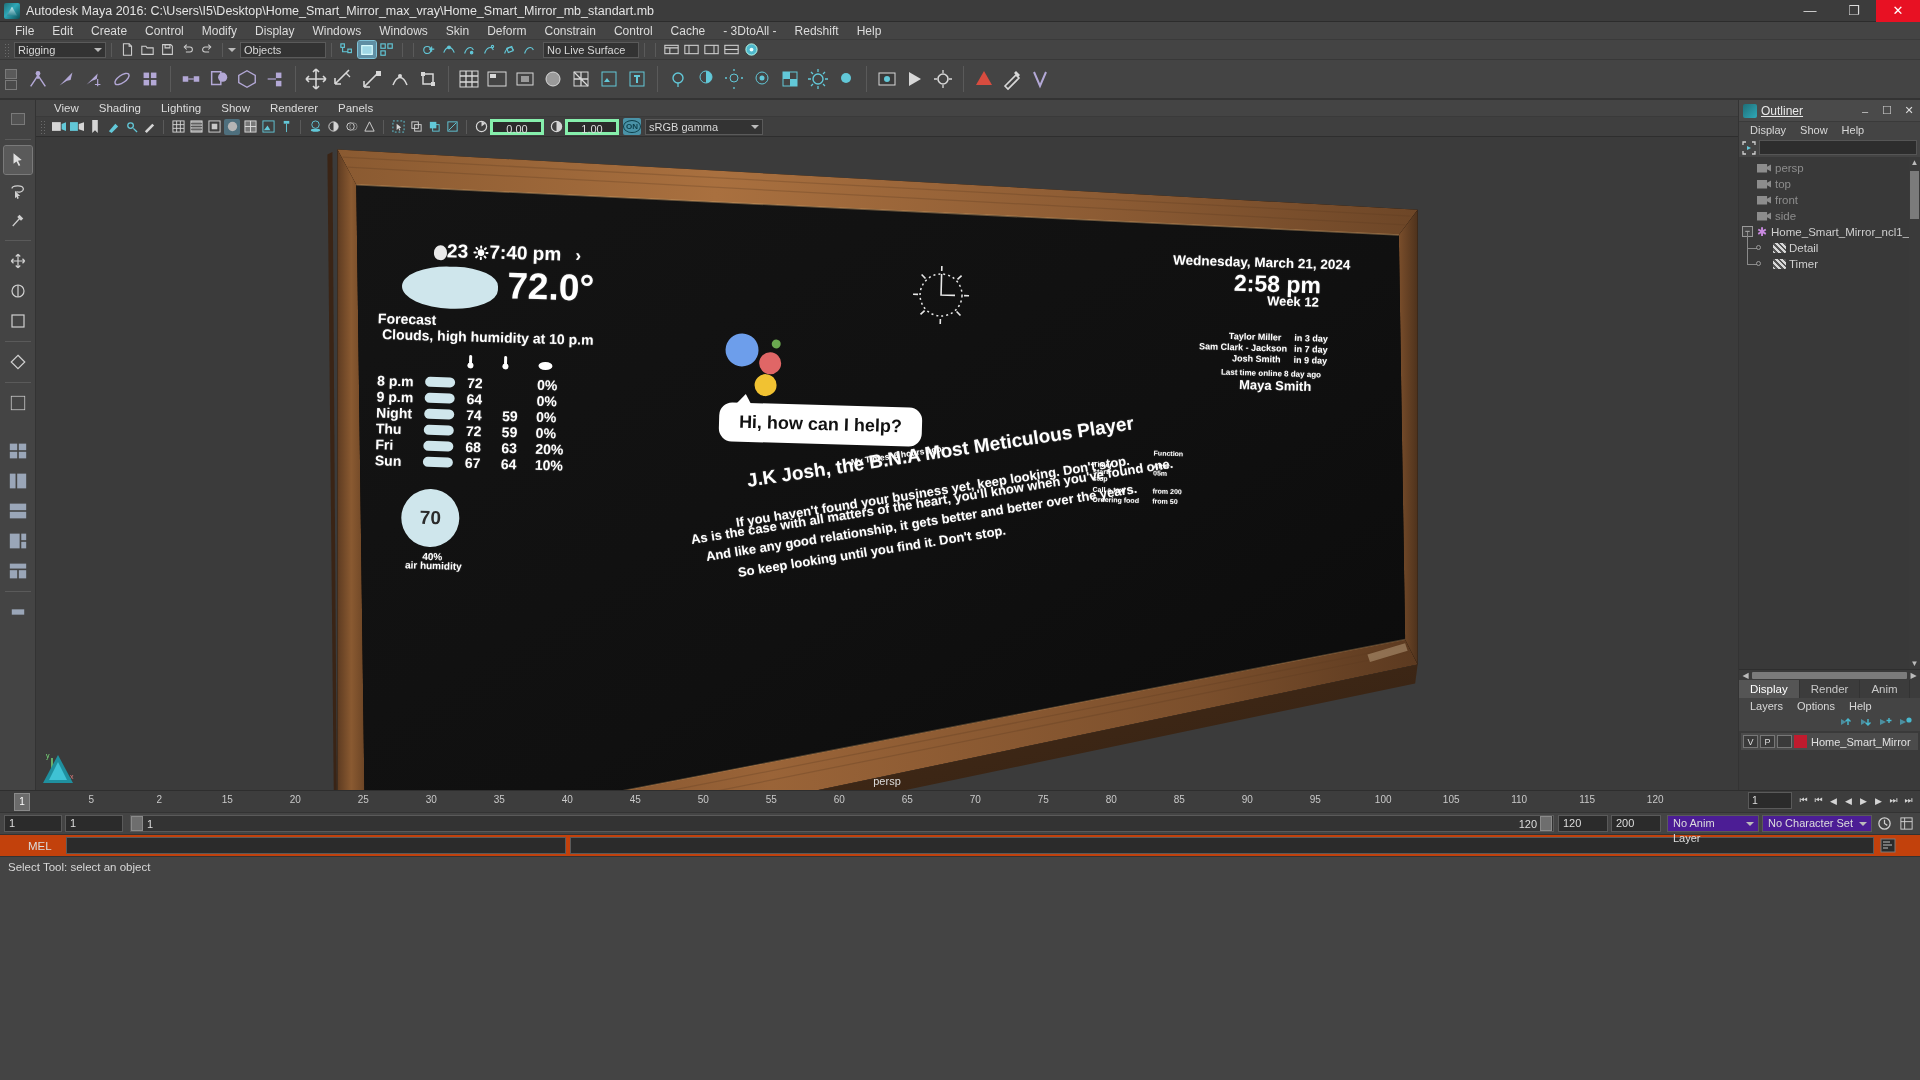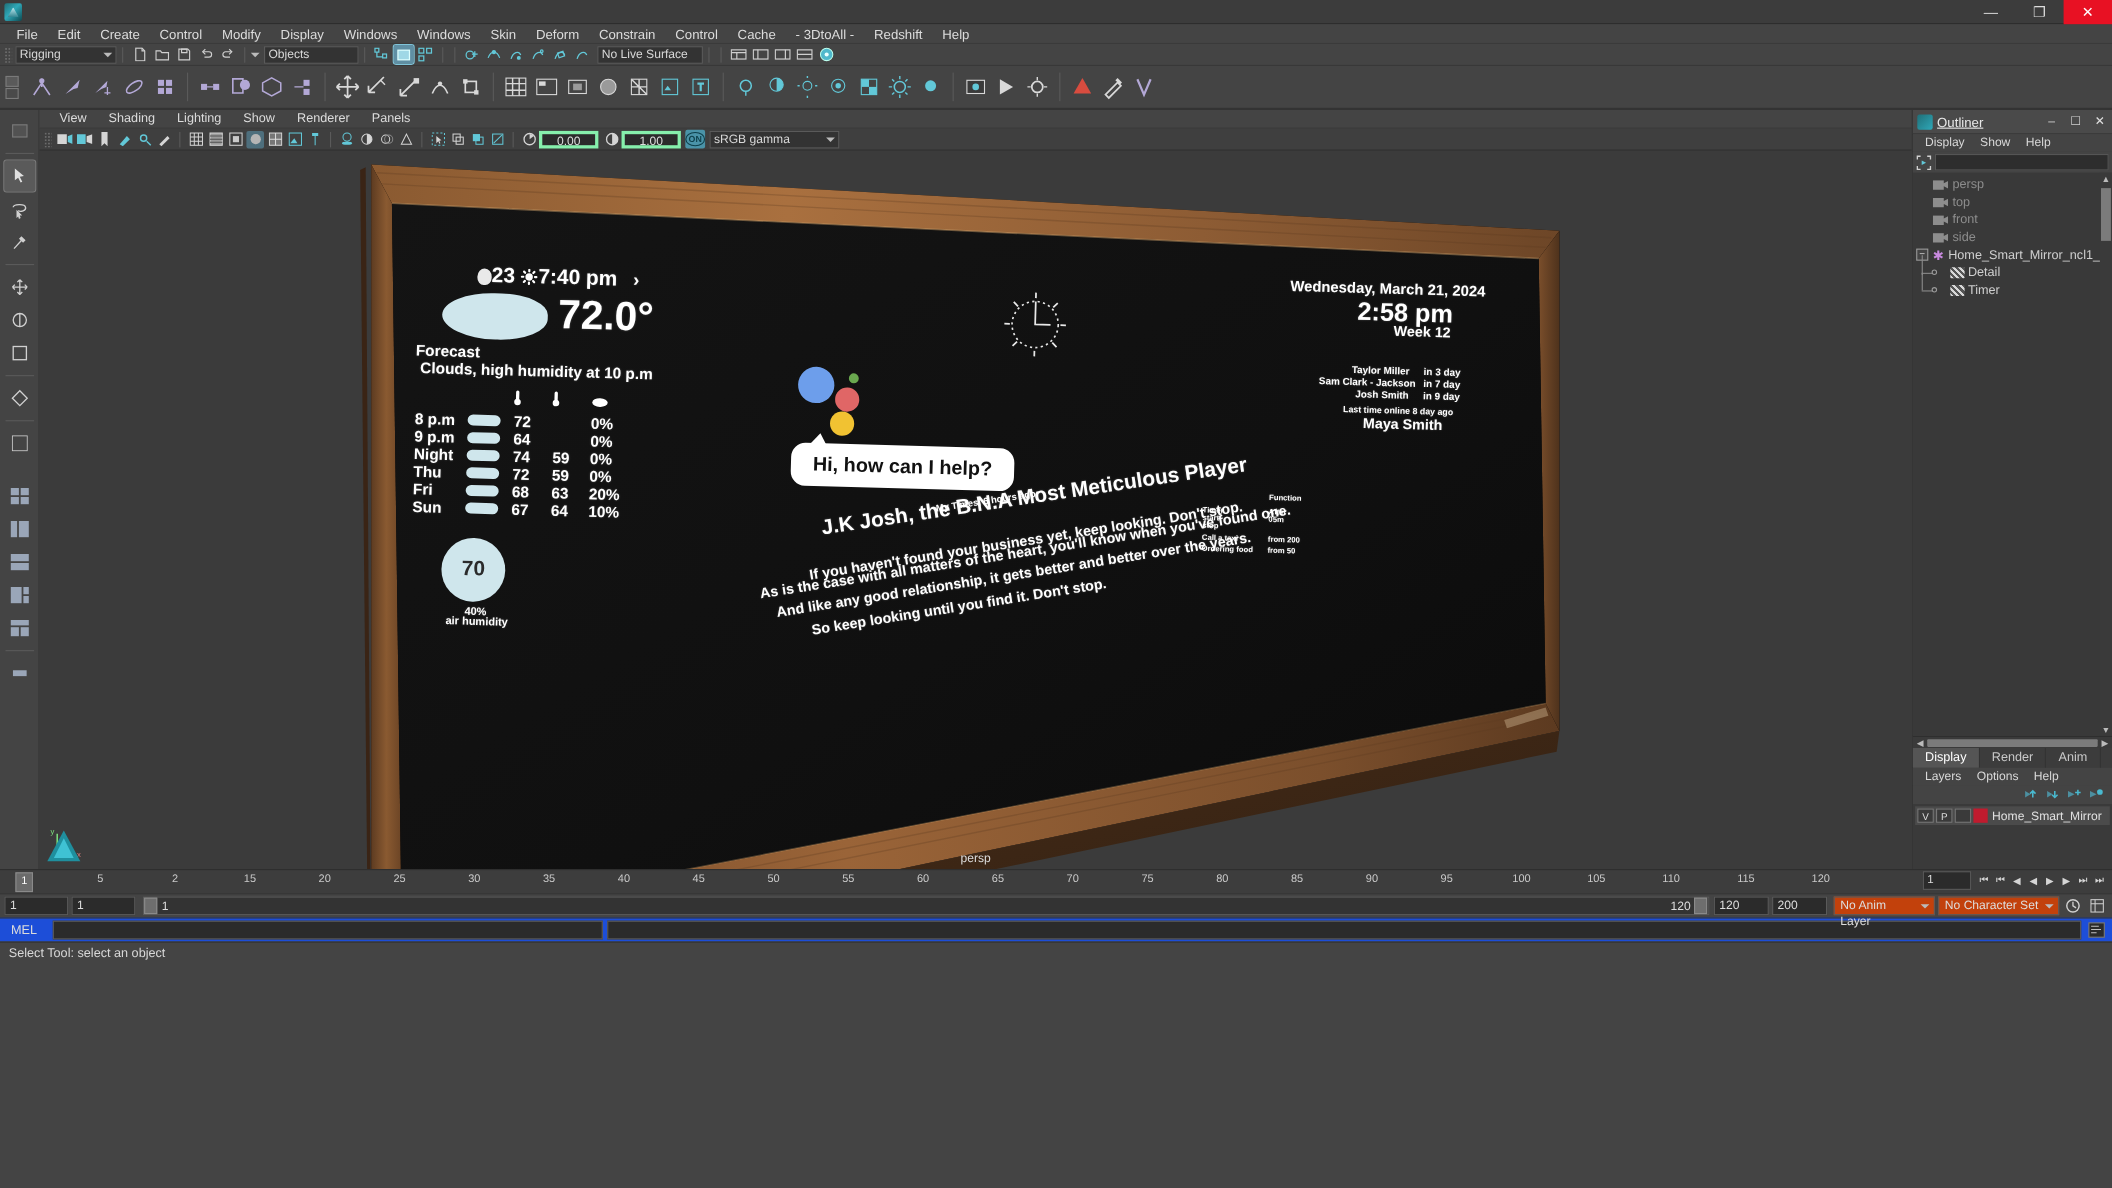--- a/index.html
+++ b/index.html
@@ -155,47 +155,48 @@
               border-top:1px solid #333; }
   #rangebar .rbox { height:17px; background:#2b2b2b; border:1px solid #5a5a5a; color:#ddd;
       font-size:11px; line-height:15px; padding:0 4px; margin-right:3px; }
   #rangeslider { flex:1; height:17px; background:#333; border:1px solid #5a5a5a; margin:0 4px;
       display:flex; align-items:center; position:relative; }
   #rangeslider .handleL { width:12px;height:15px; background:#6e6e6e; border:1px solid #8a8a8a; }
   #rangeslider .handleR { position:absolute; right:1px; width:12px;height:15px; background:#6e6e6e;
       border:1px solid #8a8a8a;}
   #rangeslider .rlabel { font-size:11px; color:#ddd; margin-left:4px; }
   #rangeslider .rlabel.right { position:absolute; right:16px; }
-  #rangebar .select { height:17px; background:#c2410c; border:1px solid #5a5a5a; color:#ddd;
+  #rangebar .select { height:17px; background:#4c1d95; border:1px solid #5a5a5a; color:#ddd;
       font-size:11px; line-height:15px; padding:0 14px 0 5px; margin-left:3px; position:relative;}
   #rangebar .select:after{ content:""; position:absolute; right:4px; top:6px;
       border-left:4px solid transparent;border-right:4px solid transparent;border-top:4px solid #bbb;}
   #rangebar .rbtn { width:19px;height:18px; margin-left:3px; display:flex;align-items:center;
       justify-content:center; }
 
   
-  #cmdline { height:22px; background:#1d4ed8; display:flex; align-items:center; padding:0 4px;
+  #cmdline { height:22px; background:#c2410c; display:flex; align-items:center; padding:0 22px;
              border-top:1px solid #333; }
   #cmdline .mel { width:44px; font-size:11.5px; color:#dcdcdc; padding-left:6px; }
   #cmdline .inp { width:500px; height:17px; background:#2b2b2b; border:1px solid #5a5a5a; }
   #cmdline .out { flex:1; height:17px; background:#2b2b2b; border:1px solid #5a5a5a; margin-left:4px;}
   #cmdline .cbtn { width:20px;height:18px; margin-left:4px; display:flex;align-items:center;justify-content:center;}
 
   #statusline { height:20px; background:#444; display:flex; align-items:center; padding-left:8px;
                 border-top:1px solid #333; font-size:11.5px; color:#d8d8d8; }
 
   
   .mscreen { position:absolute; color:#fff; font-family:"Liberation Sans", sans-serif;
              font-weight:bold; white-space:nowrap; text-shadow:0 0 2px rgba(255,255,255,.25); }
 </style>
 </head>
 <body>
 
 <div id="titlebar">
   <div class="tb-icon"></div>
+  <div class="tb-title">Autodesk Maya 2016: C:\Users\I5\Desktop\Home_Smart_Mirror_max_vray\Home_Smart_Mirror_mb_standart.mb</div>
   <div class="wbtns">
     <div class="wbtn">—</div>
     <div class="wbtn">❐</div>
     <div class="wbtn close">✕</div>
   </div>
 </div>
 
 <div id="menubar">
   <div class="mi">File</div>
   <div class="mi">Edit</div>

